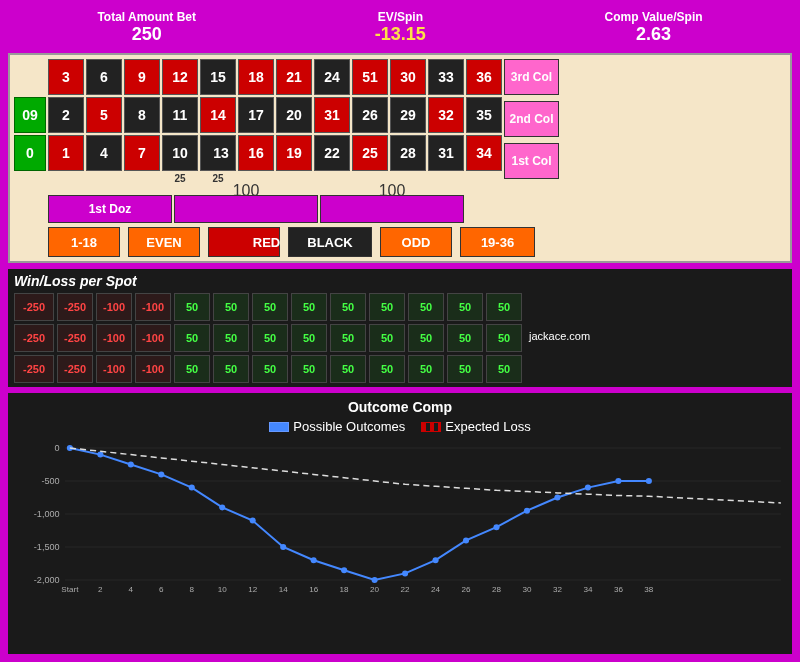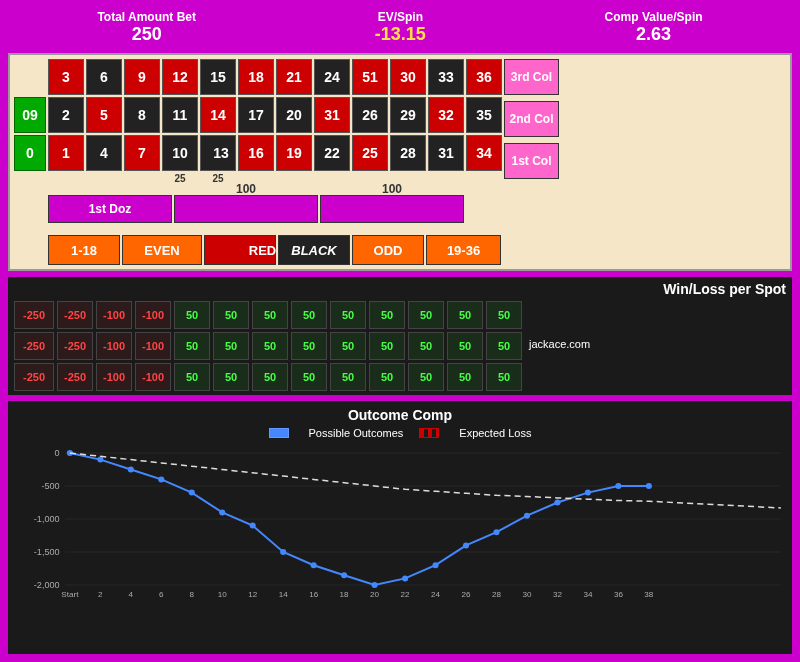--- a/index.html
+++ b/index.html
@@ -140,31 +140,31 @@
       font-weight: bold;
       font-size: 12px;
       color: white;
       border: 1px solid #333;
       position: relative;
     }
     .dozen-cell.magenta { background: #cc00cc; }
     .dozen-bet-amount {
       position: absolute;
       top: -14px;
-      font-size: 12px;
+      font-size: 16px;
       color: #333;
-      font-weight: bold;
+      font-weight: normal;
     }
     .outside-row {
       display: flex;
       flex-direction: row;
       align-items: center;
-      gap: 2px;
+      gap: 8px;
       margin-left: 34px;
-      margin-top: 10px;
+      margin-top: 2px;
     }
     .outside-btn {
       height: 30px;
       display: flex;
       align-items: center;
       justify-content: center;
       font-weight: bold;
       font-size: 13px;
       color: white;
       border: 1px solid #333;
@@ -172,25 +172,26 @@
     .outside-btn.orange { background: #ff6600; }
     .outside-btn.red { background: #cc0000; }
     .outside-btn.black { background: #222222; }
 
     
     .winloss-section {
       background: #1a1a1a;
       padding: 4px 6px;
     }
     .winloss-title {
-      text-align: right;
+      text-align: left;
       color: white;
       font-size: 14px;
       font-weight: bold;
       margin-bottom: 4px;
+      font-style: italic;
     }
     .winloss-grid {
       display: flex;
       flex-direction: row;
       gap: 3px;
       align-items: center;
     }
     .wl-left-col {
       display: flex;
       flex-direction: column;
@@ -251,23 +252,23 @@
     }
     .graph-legend {
       display: flex;
       justify-content: center;
       gap: 16px;
       margin-bottom: 4px;
     }
     .legend-item {
       display: flex;
       align-items: center;
-      gap: 20px;
-      color: white;
-      font-size: 11px;
+      gap: 4px;
+      color: white;
+      font-size: 13px;
     }
     .legend-color-blue {
       width: 20px;
       height: 10px;
       background: #4488ff;
       border: 1px solid #6699ff;
     }
     .legend-color-red {
       width: 20px;
       height: 10px;
@@ -377,23 +378,23 @@
         <span></span>
       </div>
       <div class="dozen-cell magenta" style="width:144px; position:relative;">
         <span class="dozen-bet-amount">100</span>
         <span></span>
       </div>
     </div>
 
     <div class="outside-row">
       <div class="outside-btn orange" style="width:72px;">1-18</div>
-      <div class="outside-btn orange" style="width:80px;">EVEN</div>
+      <div class="outside-btn orange" style="width:72px;">EVEN</div>
       <div class="outside-btn red" style="width:72px;padding-left:45px;">RED</div>
-      <div class="outside-btn black" style="width:72px;font-style:italic;">BLACK</div>
+      <div class="outside-btn black" style="width:84px;">BLACK</div>
       <div class="outside-btn orange" style="width:72px;">ODD</div>
       <div class="outside-btn orange" style="width:75px;">19-36</div>
     </div>
   </div>
 
   <div class="winloss-section">
     <div class="winloss-title">Win/Loss per Spot</div>
     <div class="winloss-grid">
 
       <div class="wl-left-col">

